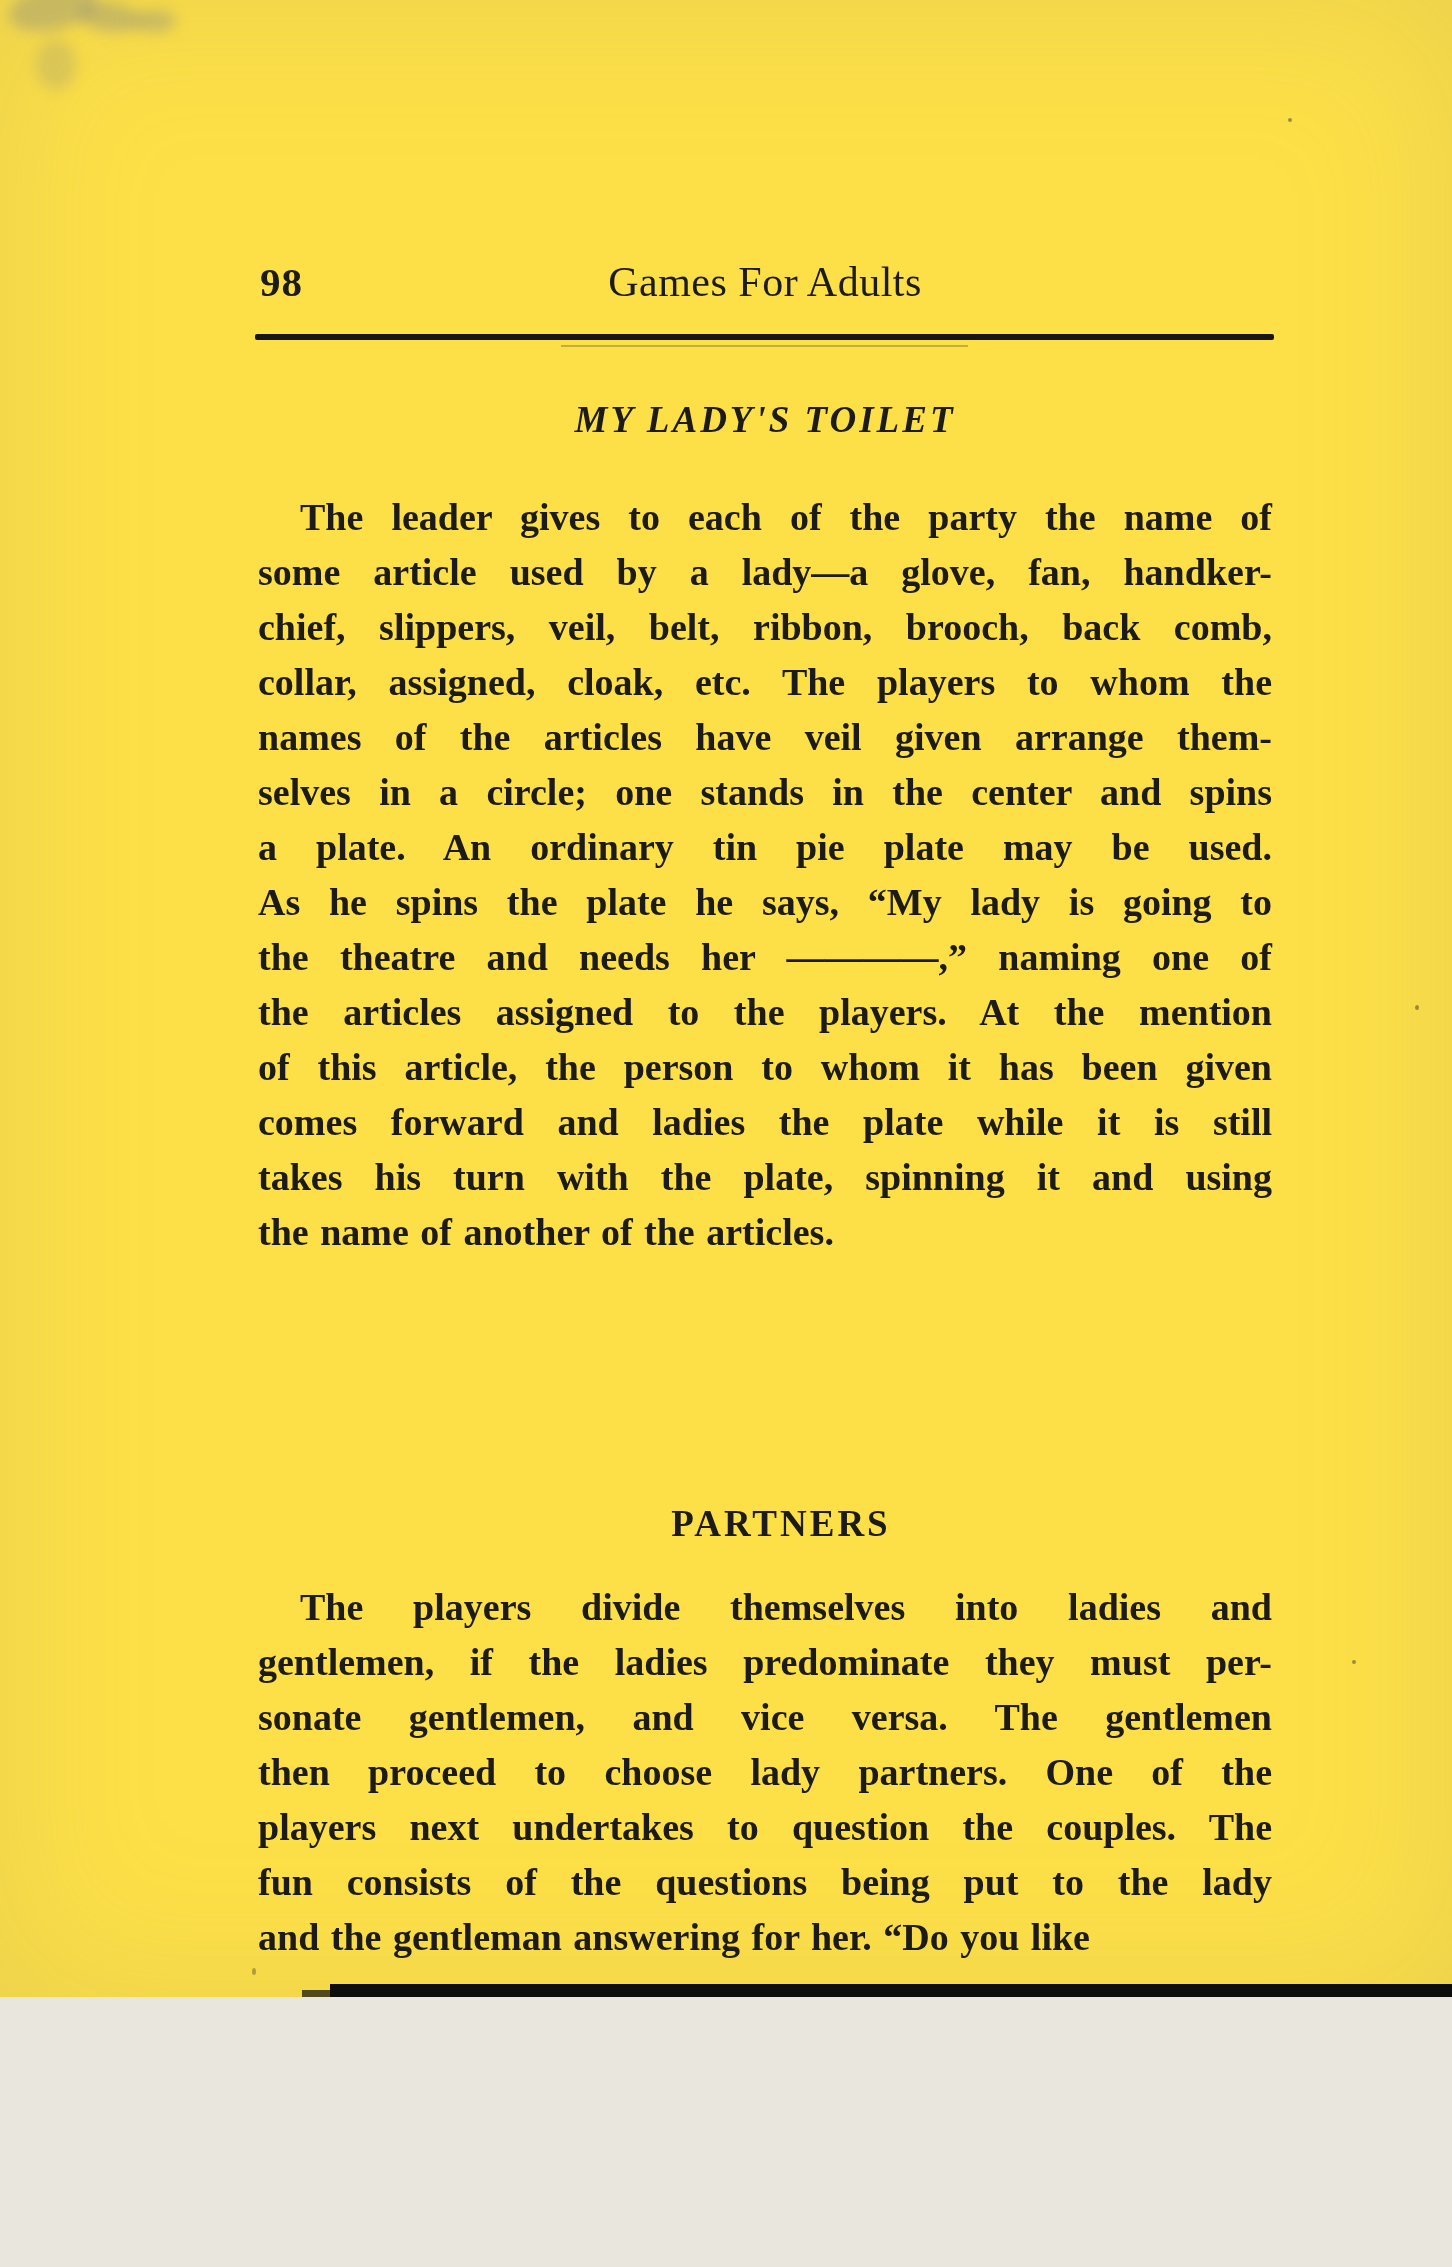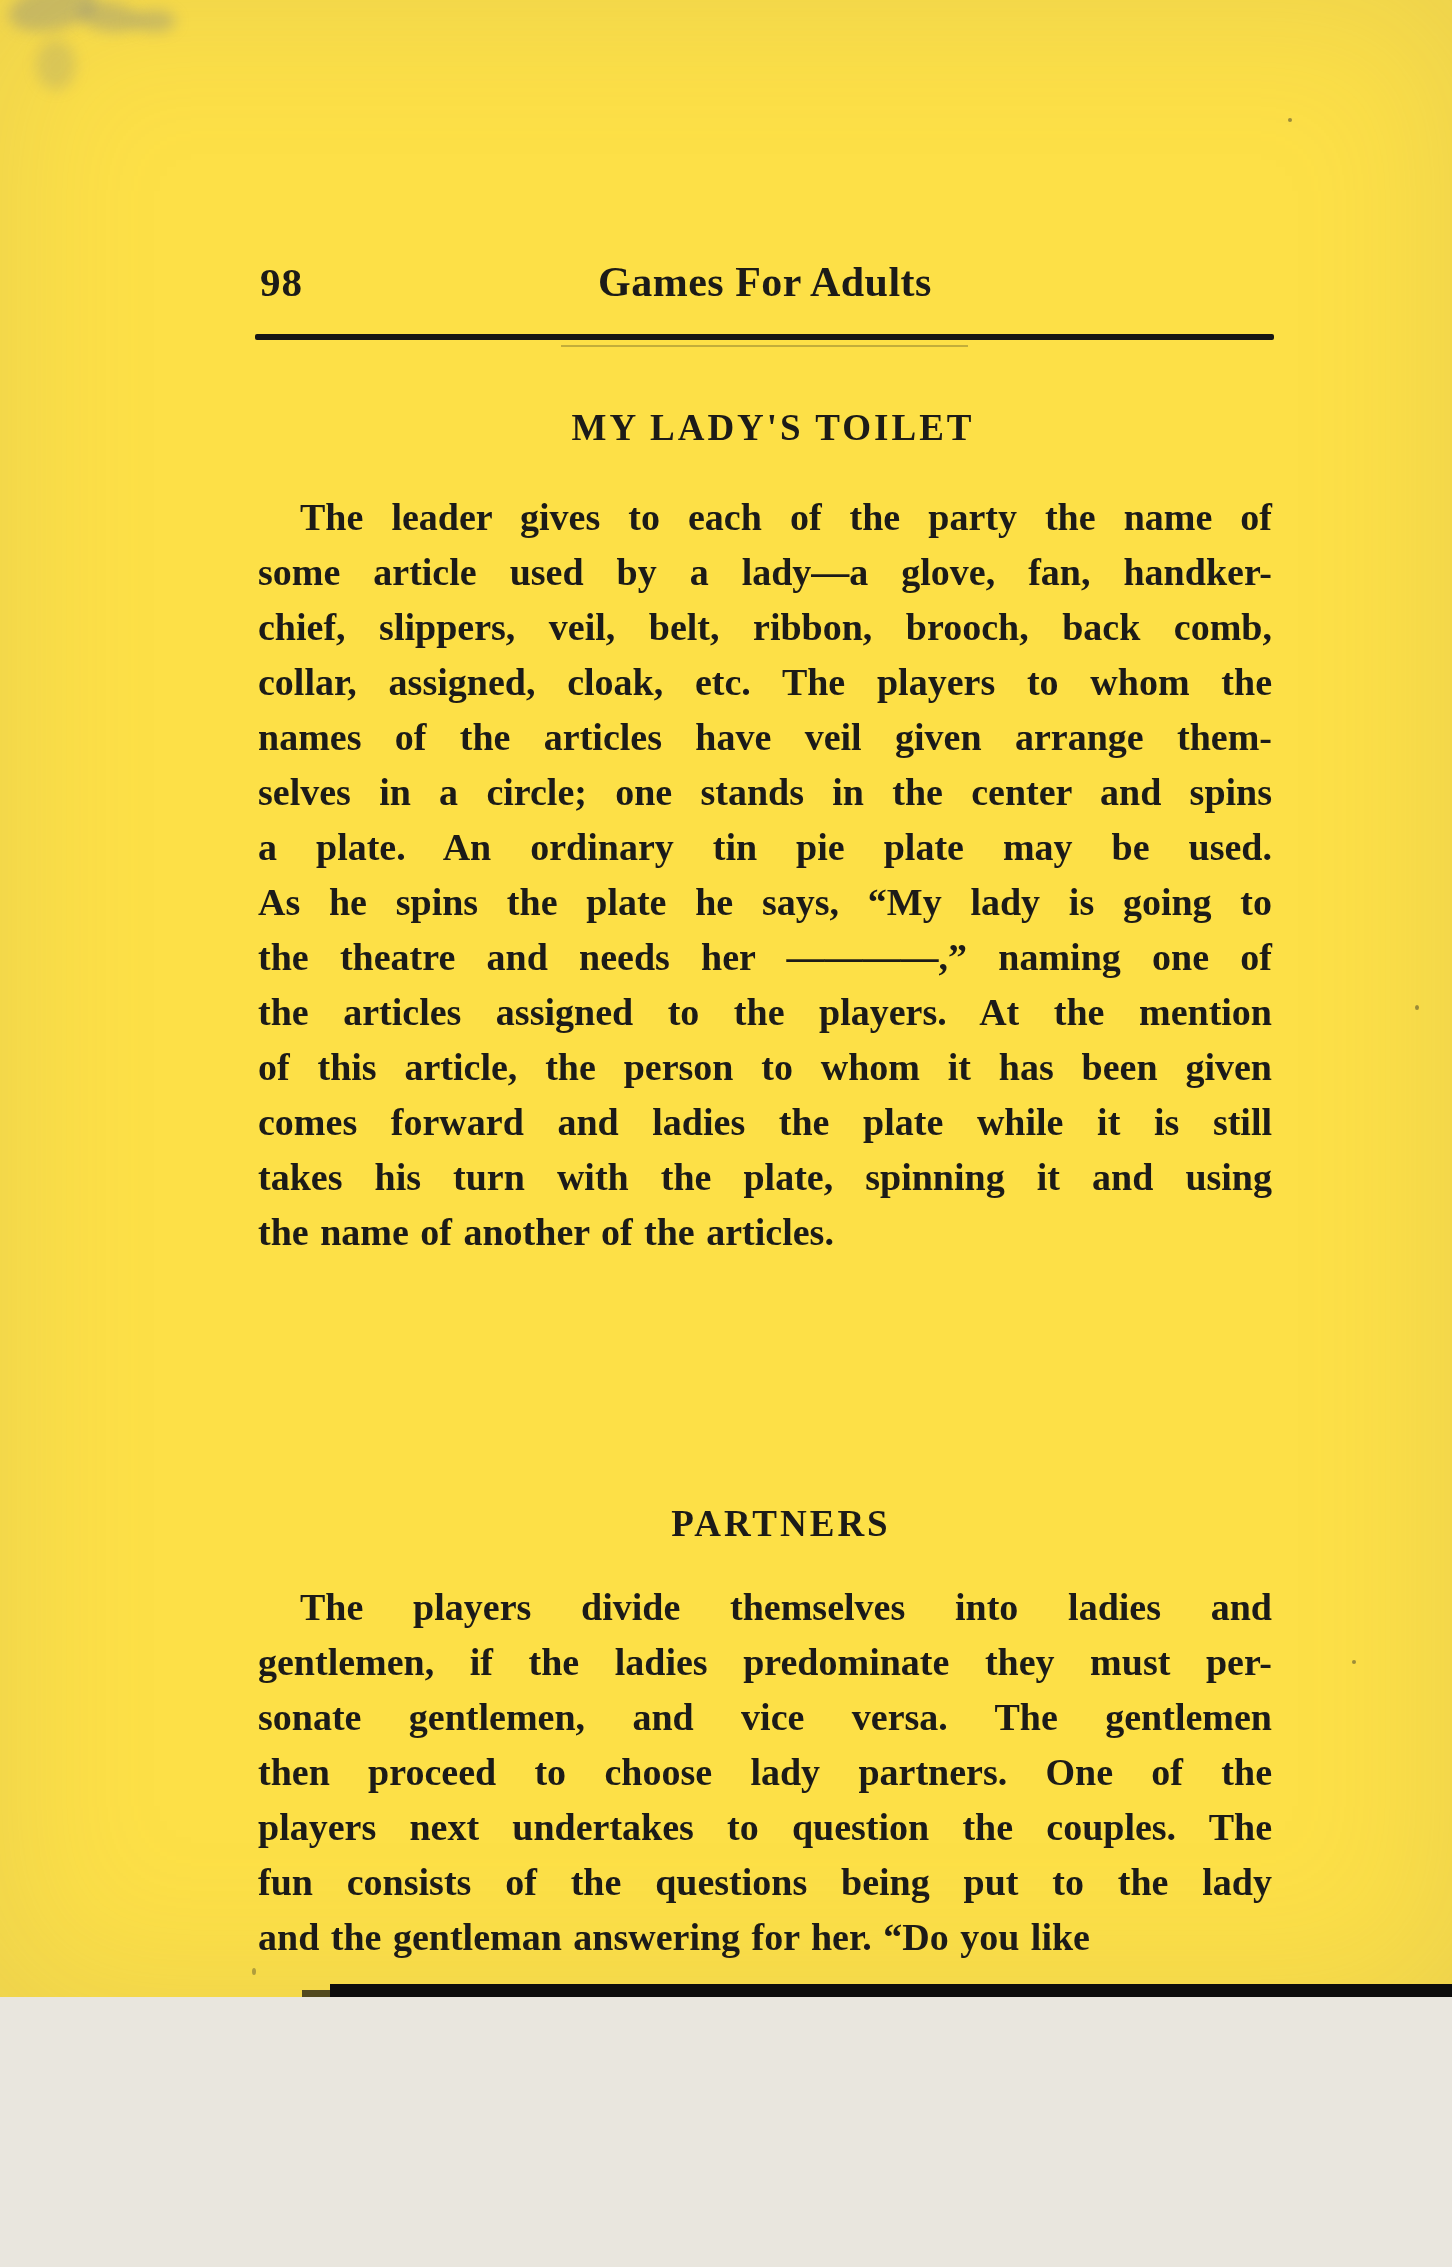--- a/index.html
+++ b/index.html
@@ -21,21 +21,21 @@
     position: absolute; top: 258px; left: 258px; width: 1014px;
     height: 50px;
   }
   .page-number {
     position: absolute; left: 2px; top: 0;
     font-size: 41px; font-weight: bold; letter-spacing: 1px;
   }
   .running-title {
     position: absolute; left: 0; right: 0; top: 0;
     text-align: center;
-    font-size: 42px; font-weight: bold; letter-spacing: 0.5px;
+    font-size: 42px; font-weight: normal; letter-spacing: 0.5px;
   }
   .header-rule {
     position: absolute; top: 334px; left: 255px; width: 1019px; height: 6px;
     background: #171614;
     border-radius: 2px;
   }
   .header-rule::after {
     content: "";
     position: absolute; top: 11px; left: 30%; width: 40%; height: 2px;
     background: rgba(23,22,20,0.25);
@@ -109,21 +109,21 @@
   <div class="smudge s2"></div>
   <div class="smudge s3"></div>
   <div class="smudge s4"></div>
 
   <div class="header-row">
     <span class="page-number">98</span>
     <span class="running-title">Games For Adults</span>
   </div>
   <div class="header-rule"></div>
 
-  <h2 class="section-heading heading-1" style="margin:8px;">MY LADY'S TOILET</h2>
+  <h2 class="section-heading heading-1" style="margin:0;font-style:italic;">MY LADY'S TOILET</h2>
   <div class="paragraph para-1">
       <div class="text-line first">The leader gives to each of the party the name of</div>
       <div class="text-line">some article used by a lady—a glove, fan, handker-</div>
       <div class="text-line">chief, slippers, veil, belt, ribbon, brooch, back comb,</div>
       <div class="text-line">collar, assigned, cloak, etc. The players to whom the</div>
       <div class="text-line">names of the articles have veil given arrange them-</div>
       <div class="text-line">selves in a circle; one stands in the center and spins</div>
       <div class="text-line">a plate. An ordinary tin pie plate may be used.</div>
       <div class="text-line">As he spins the plate he says, “My lady is going to</div>
       <div class="text-line">the theatre and needs her ————,” naming one of</div>

